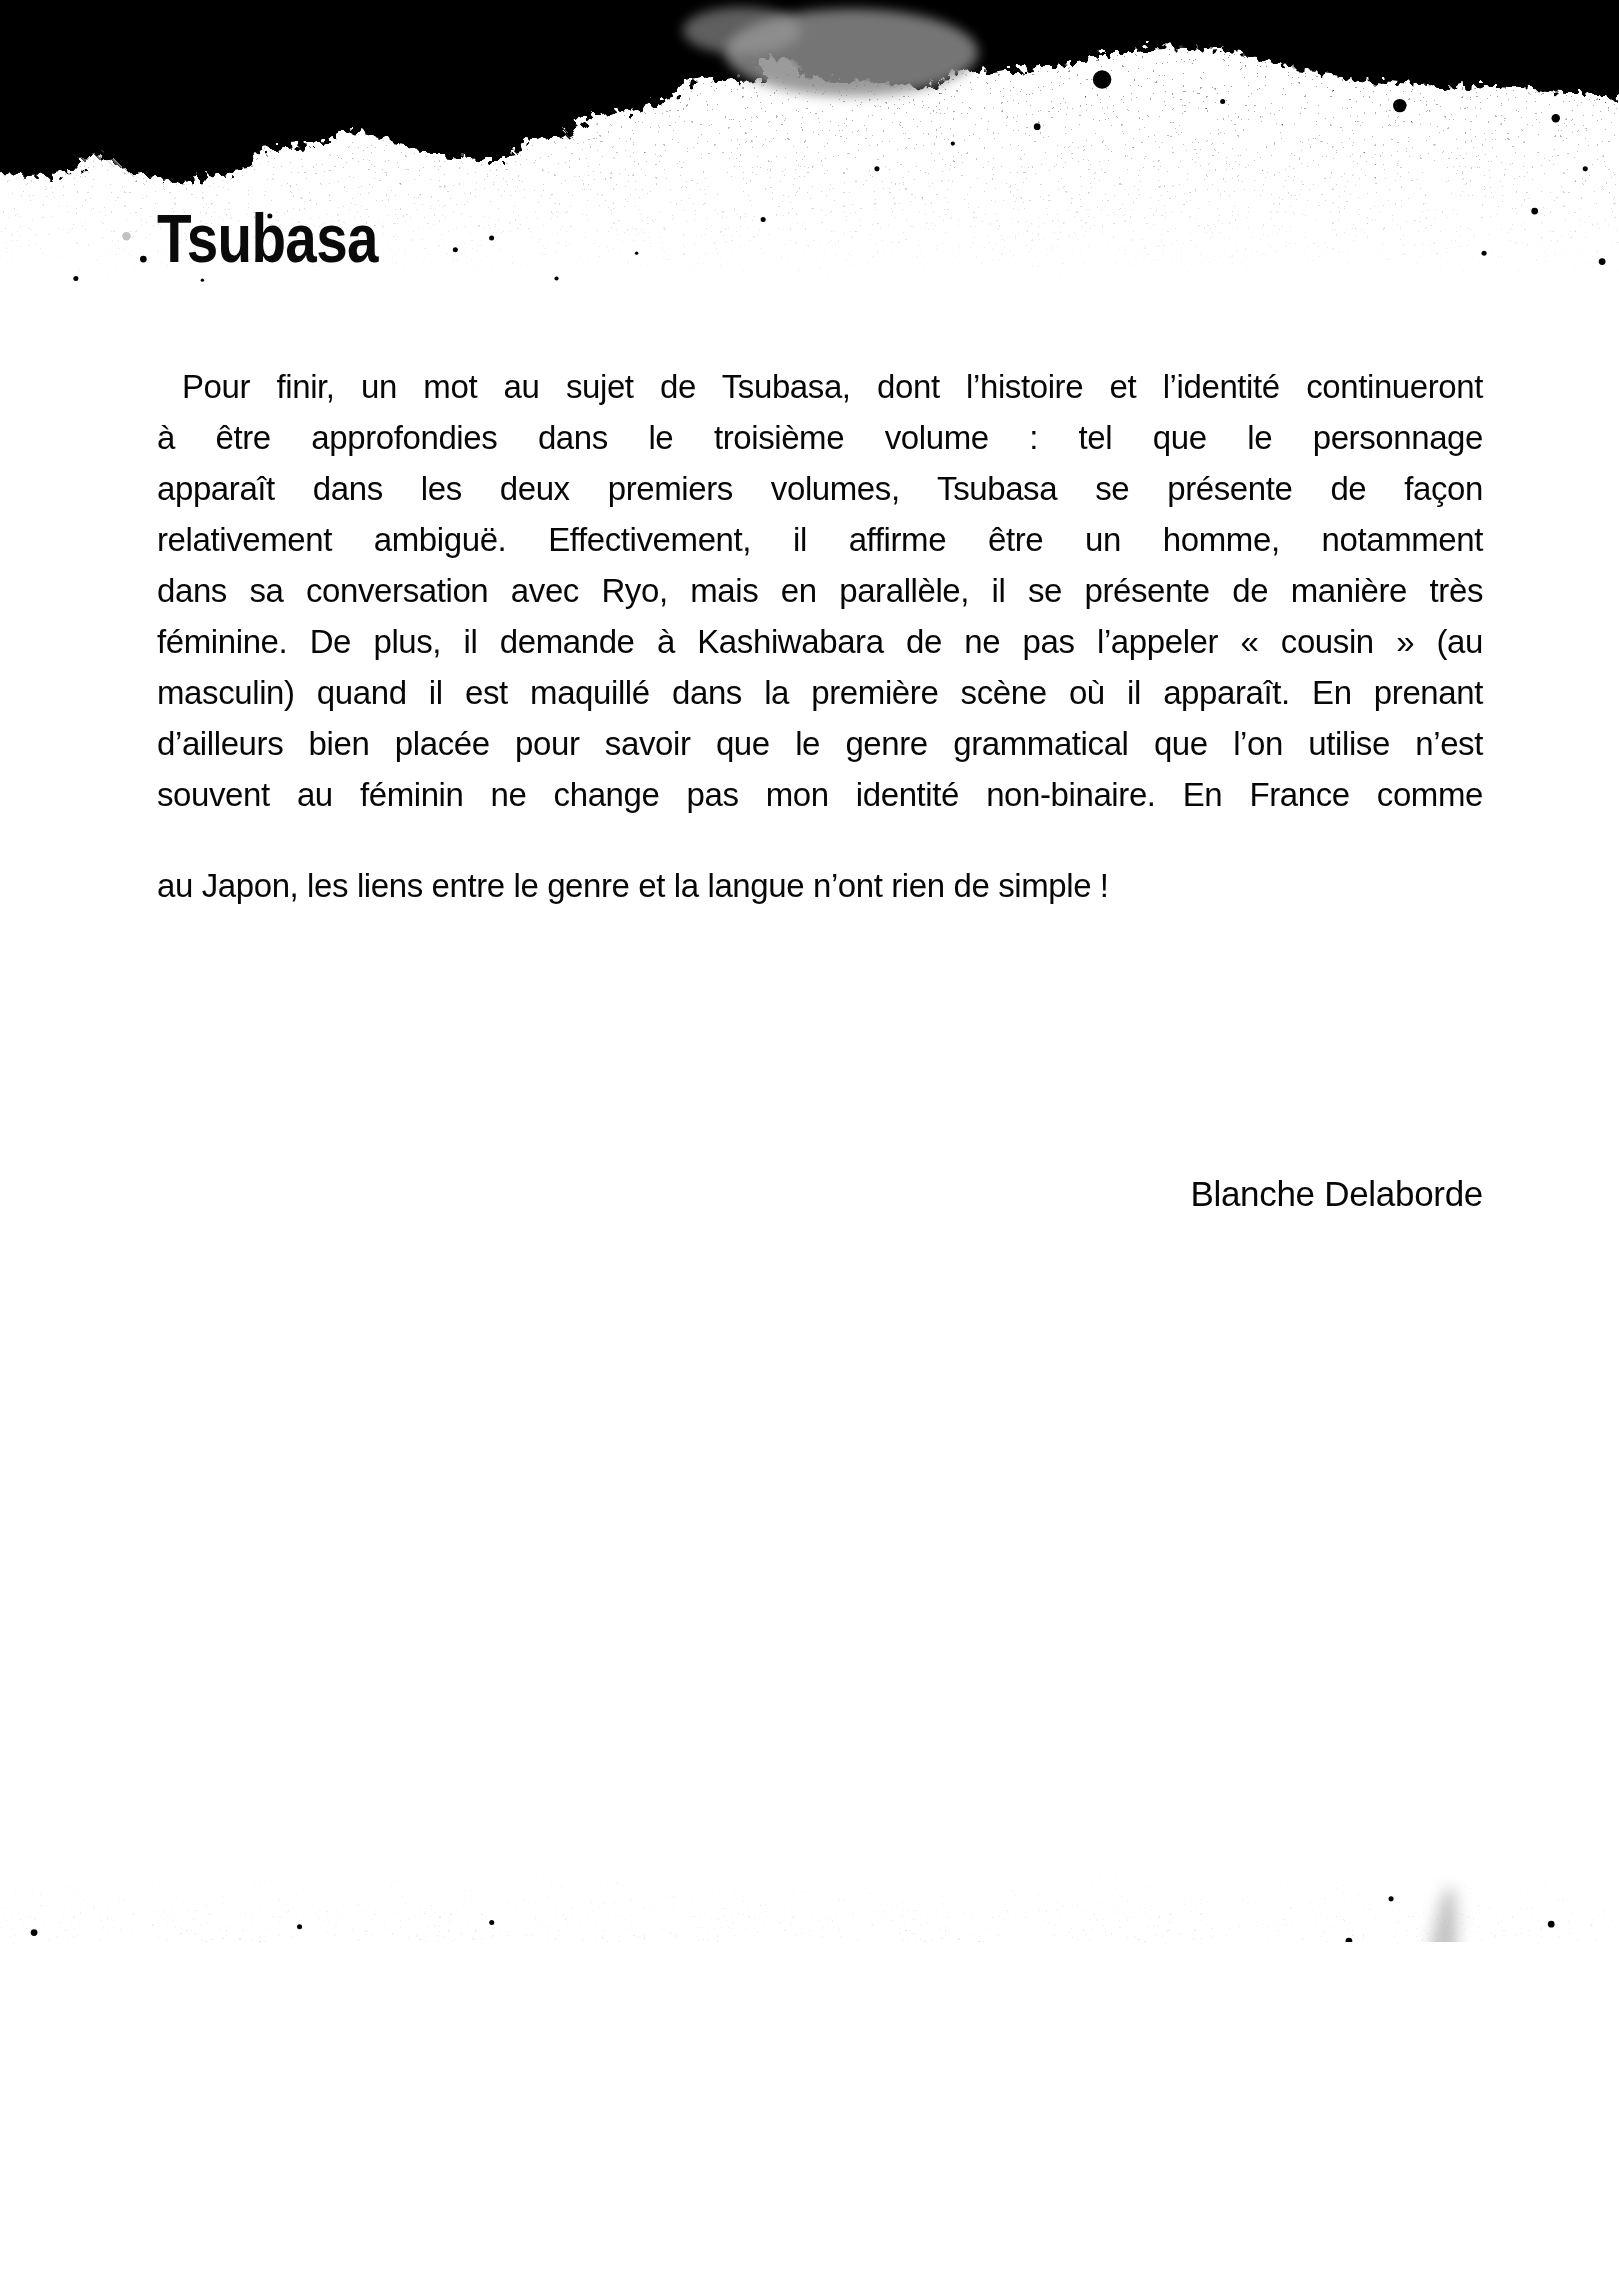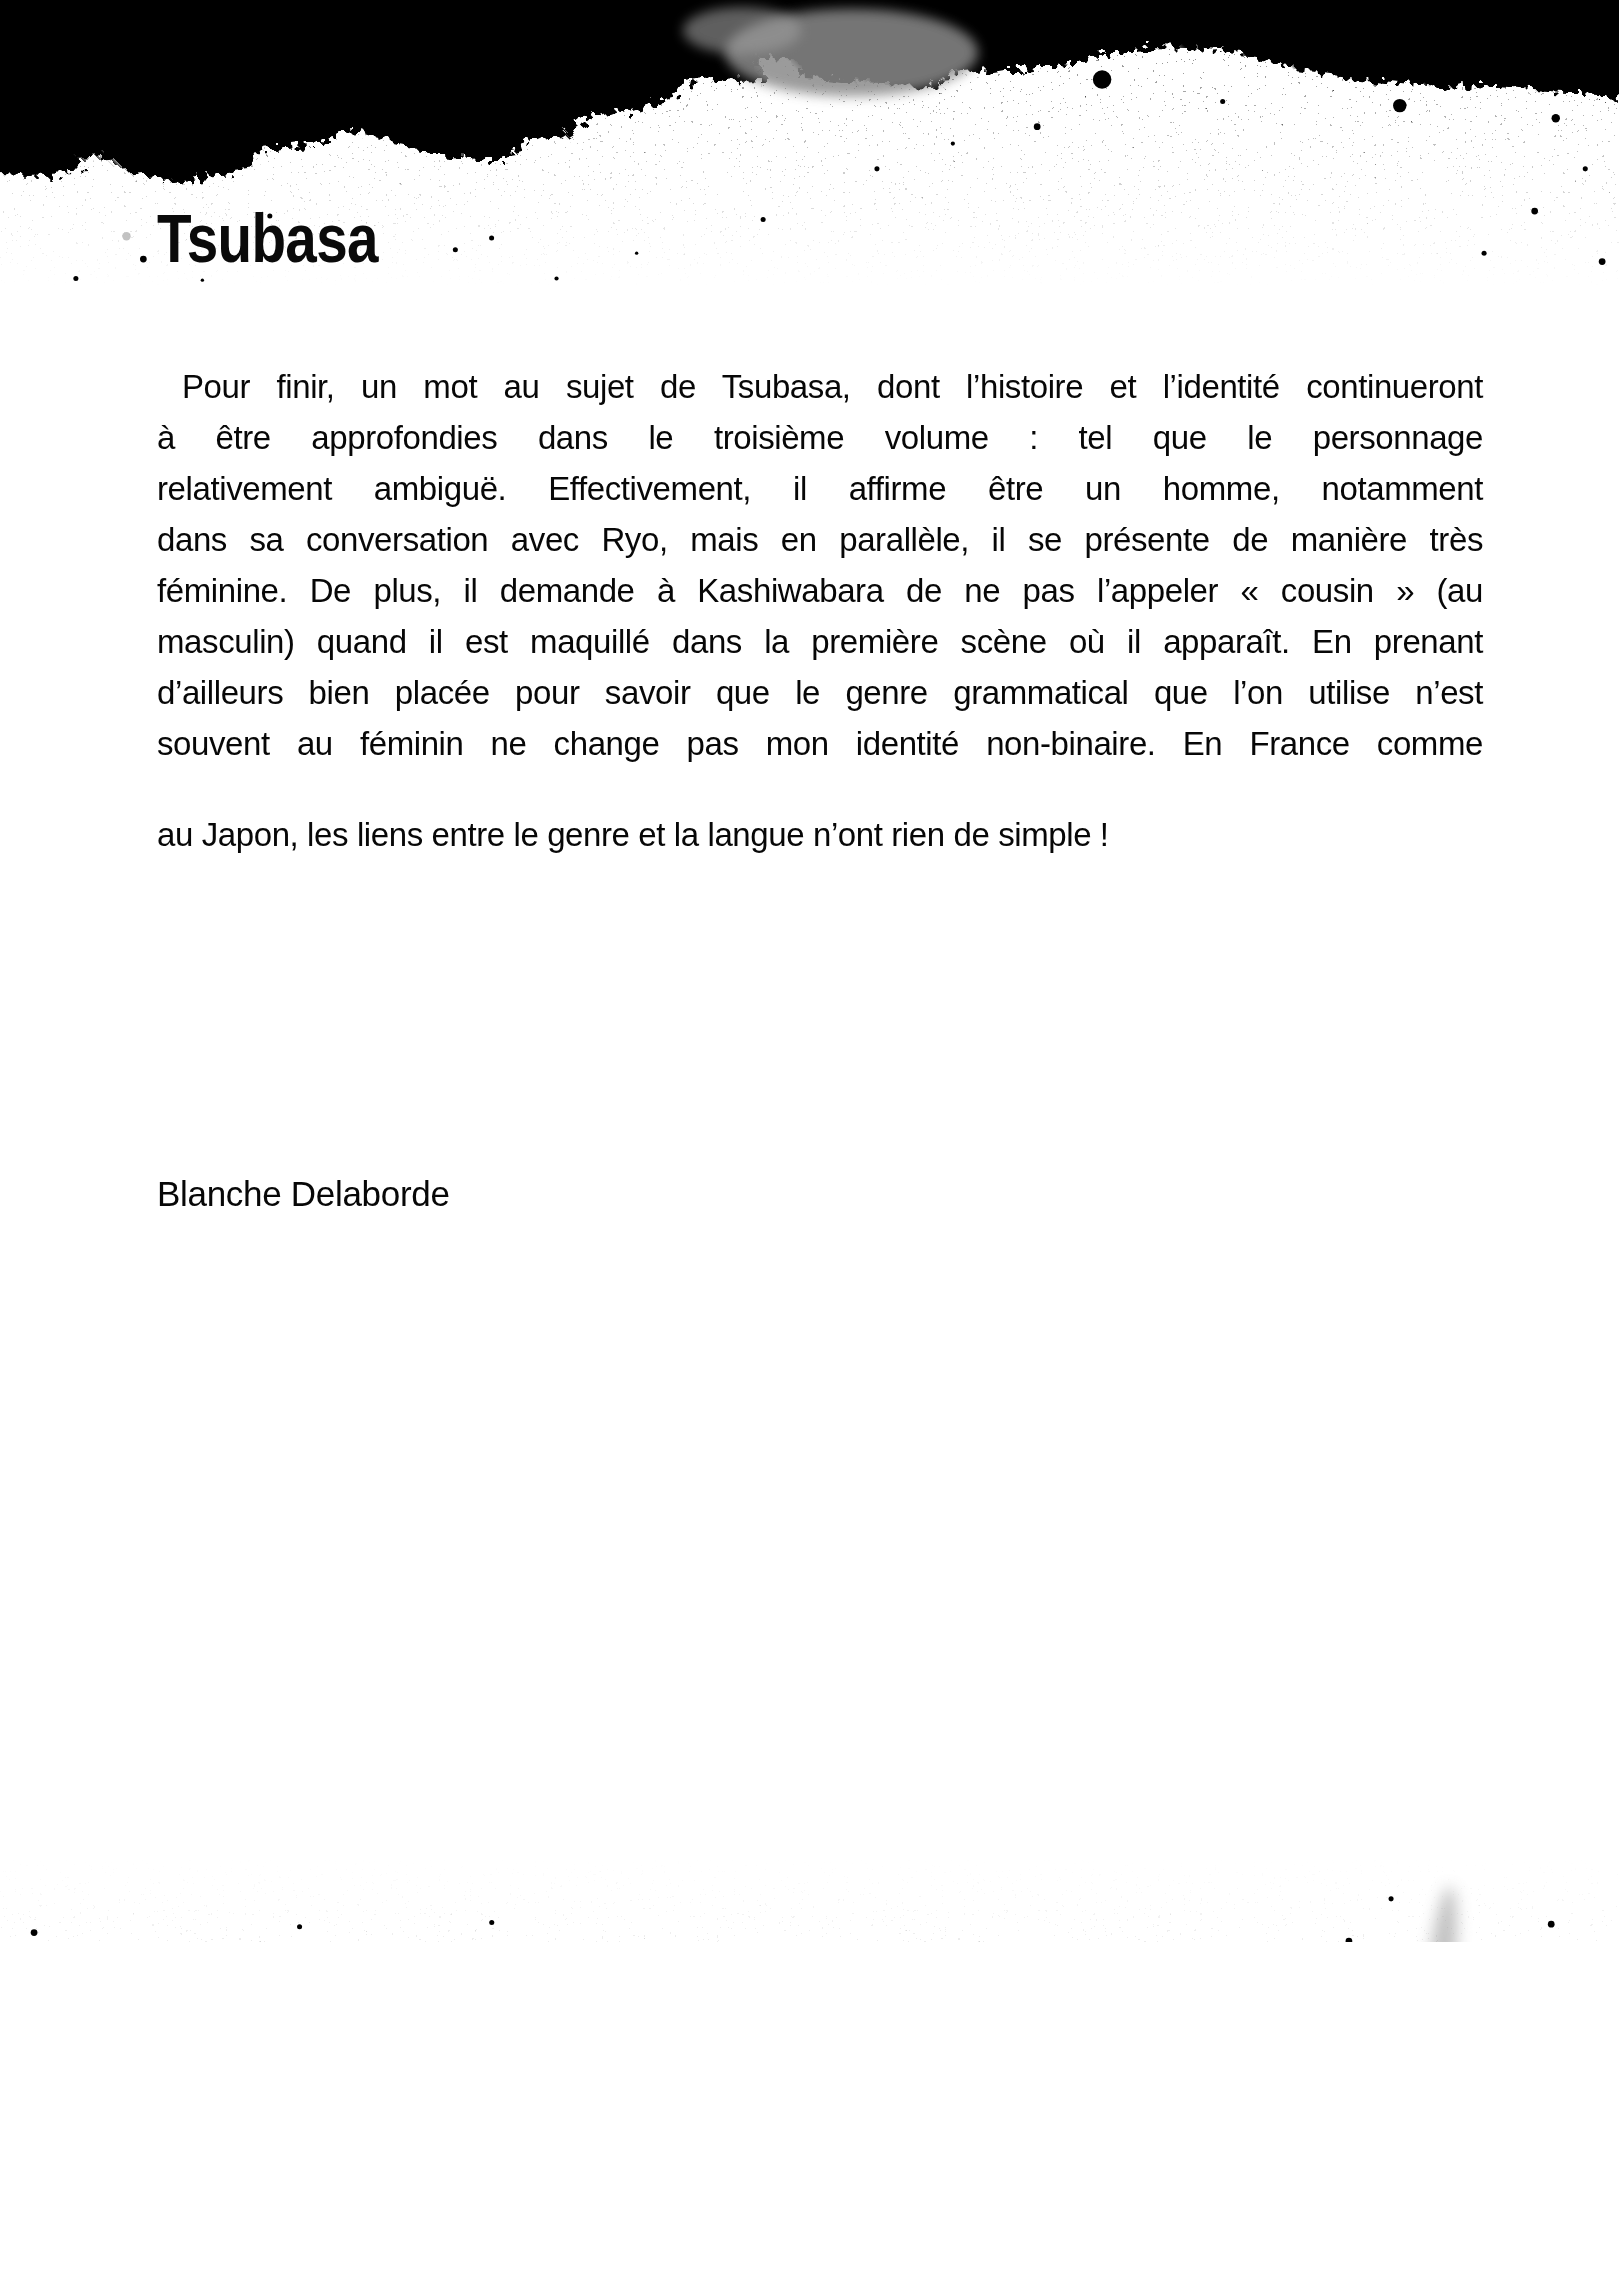--- a/index.html
+++ b/index.html
@@ -55,20 +55,21 @@
     overflow: visible;
     white-space: normal;
   }
   .jline.first { text-indent: 25px; }
   .jline.last  { text-align-last: left; margin-top: 40px; }
   .sig {
     position: absolute;
     left: 157px;
     top: 1174px;
     width: 1326px;
+    text-align: right;
     font-size: 35px;
     letter-spacing: -0.3px;
     color: #070707;
   }
 </style>
 </head>
 <body>
 
 <div class="page">
 
@@ -138,20 +139,21 @@
       <circle cx="1900" cy="310" r="4"></circle>
     </g>
     <circle cx="150" cy="280" r="5" fill="#9a9a9a" opacity="0.6"></circle>
   </svg>
 
   <h1 class="title">Tsubasa</h1>
 
   <div class="bodytext">
     <div class="jline first">Pour finir, un mot au sujet de Tsubasa, dont l’histoire et l’identité continueront</div>
     <div class="jline">à être approfondies dans le troisième volume : tel que le personnage</div>
+    <div class="jline">apparaît dans les deux premiers volumes, Tsubasa se présente de façon</div>
     <div class="jline">relativement ambiguë. Effectivement, il affirme être un homme, notamment</div>
     <div class="jline">dans sa conversation avec Ryo, mais en parallèle, il se présente de manière très</div>
     <div class="jline">féminine. De plus, il demande à Kashiwabara de ne pas l’appeler « cousin » (au</div>
     <div class="jline">masculin) quand il est maquillé dans la première scène où il apparaît. En prenant</div>
     <div class="jline">d’ailleurs bien placée pour savoir que le genre grammatical que l’on utilise n’est</div>
     <div class="jline">souvent au féminin ne change pas mon identité non-binaire. En France comme</div>
     <div class="jline last">au Japon, les liens entre le genre et la langue n’ont rien de simple !</div>
   </div>
 
   <div class="sig">Blanche Delaborde</div>

